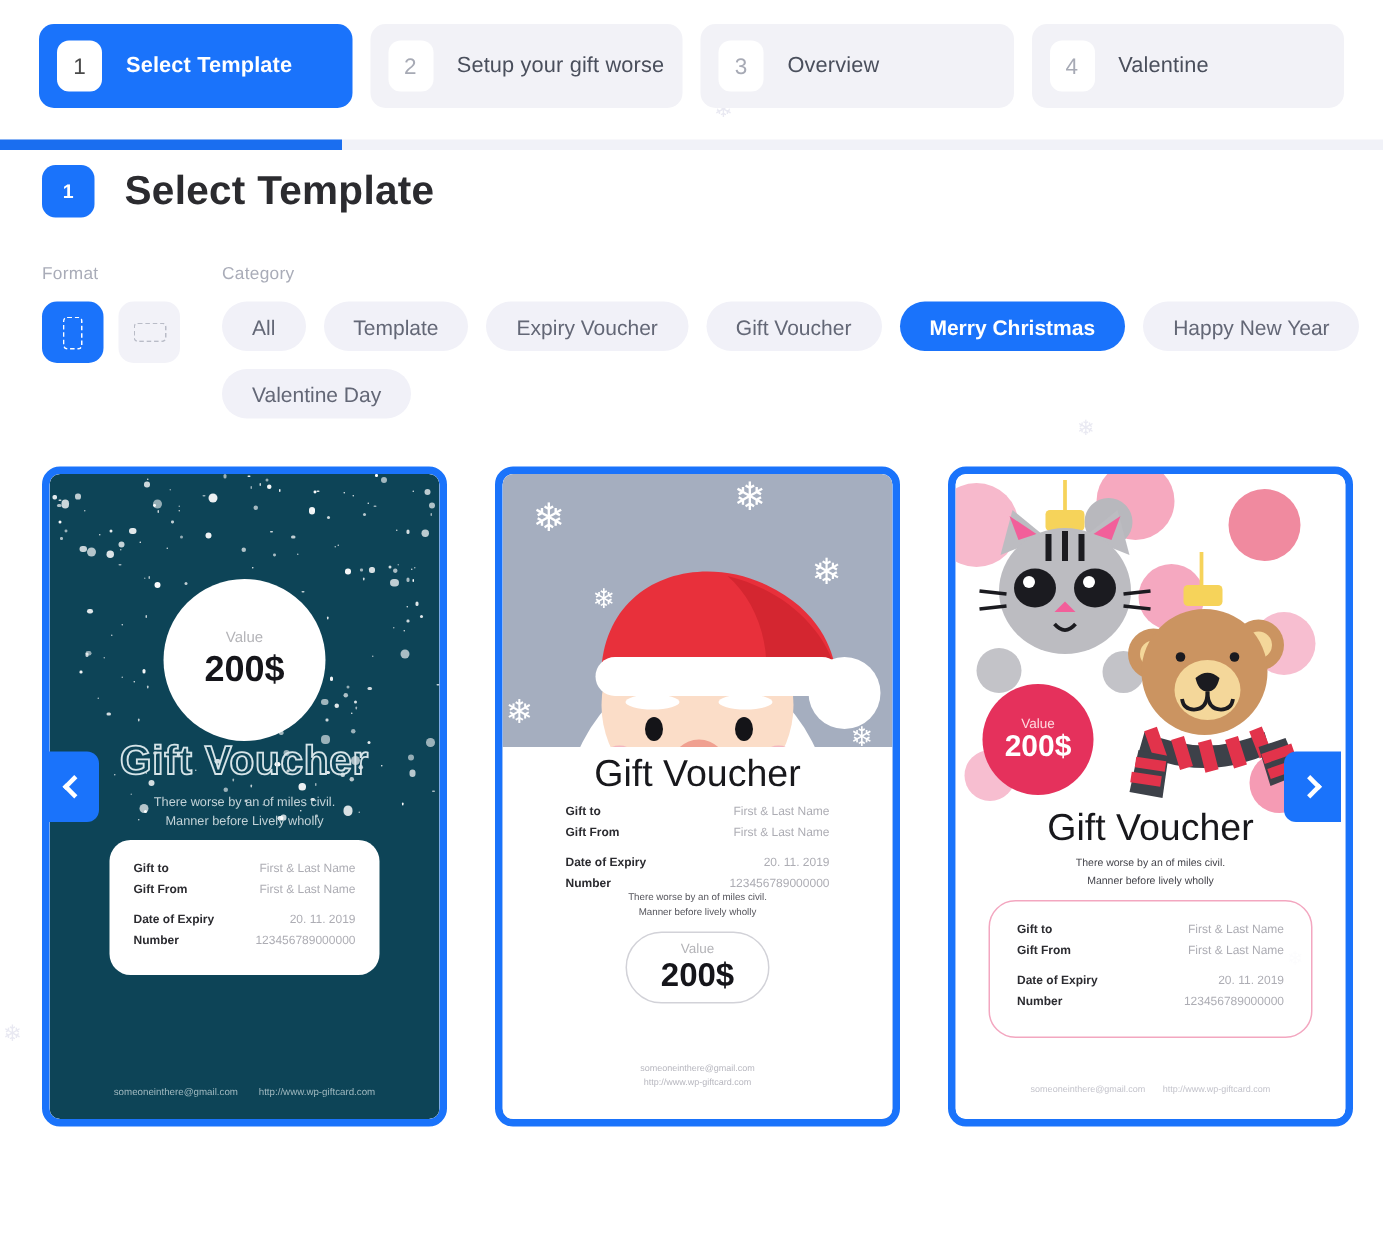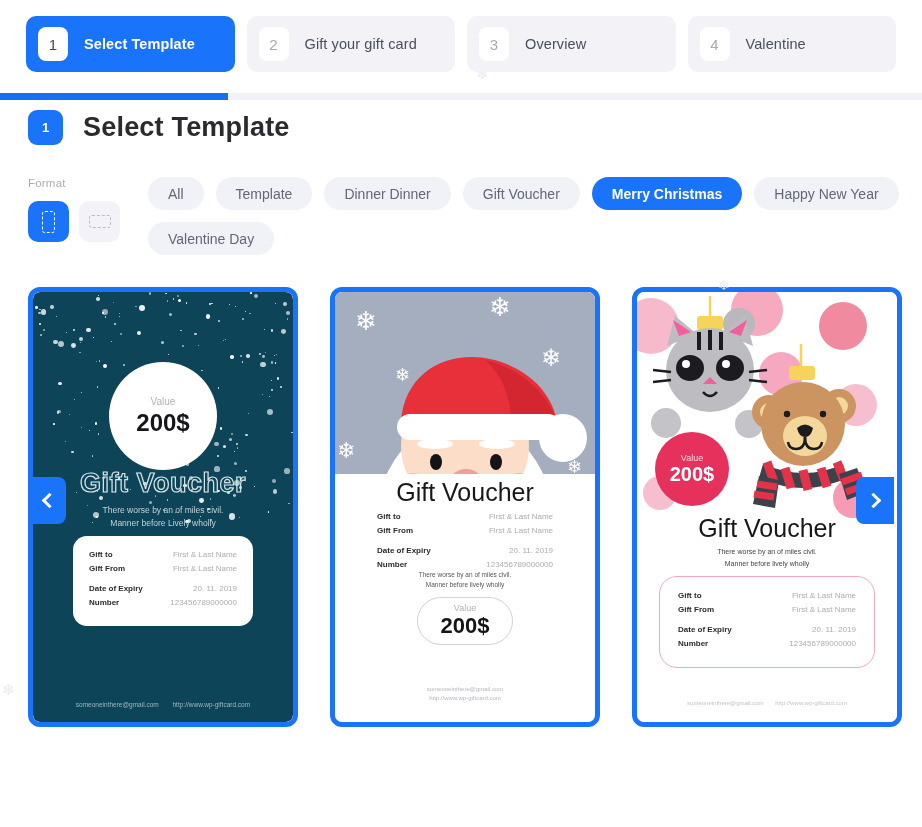--- a/index.html
+++ b/index.html
@@ -297,21 +297,21 @@
 </head>
 <body>
 
 <div class="stepper">
   <div class="step active">
     <span class="step-num">1</span>
     <span class="step-label">Select Template</span>
   </div>
   <div class="step">
     <span class="step-num">2</span>
-    <span class="step-label">Gift your gift card</span>
+    <span class="step-label">Setup your gift worse</span>
   </div>
   <div class="step">
     <span class="step-num">3</span>
     <span class="step-label">Overview</span>
   </div>
   <div class="step">
     <span class="step-num">4</span>
     <span class="step-label">Valentine</span>
   </div>
 </div>
@@ -337,24 +337,25 @@
       <div class="fmt active">
         <span class="shape shape-portrait"></span>
       </div>
       <div class="fmt">
         <span class="shape shape-landscape"></span>
       </div>
     </div>
   </div>
 
   <div>
+    <div class="filter-group-label">Category</div>
     <div class="cats">
       <div class="cat">All</div>
       <div class="cat">Template</div>
-      <div class="cat">Dinner Dinner</div>
+      <div class="cat">Expiry Voucher</div>
       <div class="cat">Gift Voucher</div>
       <div class="cat active">Merry Christmas</div>
       <div class="cat">Happy New Year</div>
       <div class="cat">Valentine Day</div>
     </div>
   </div>
 </div>
 
 <div class="carousel">
 

